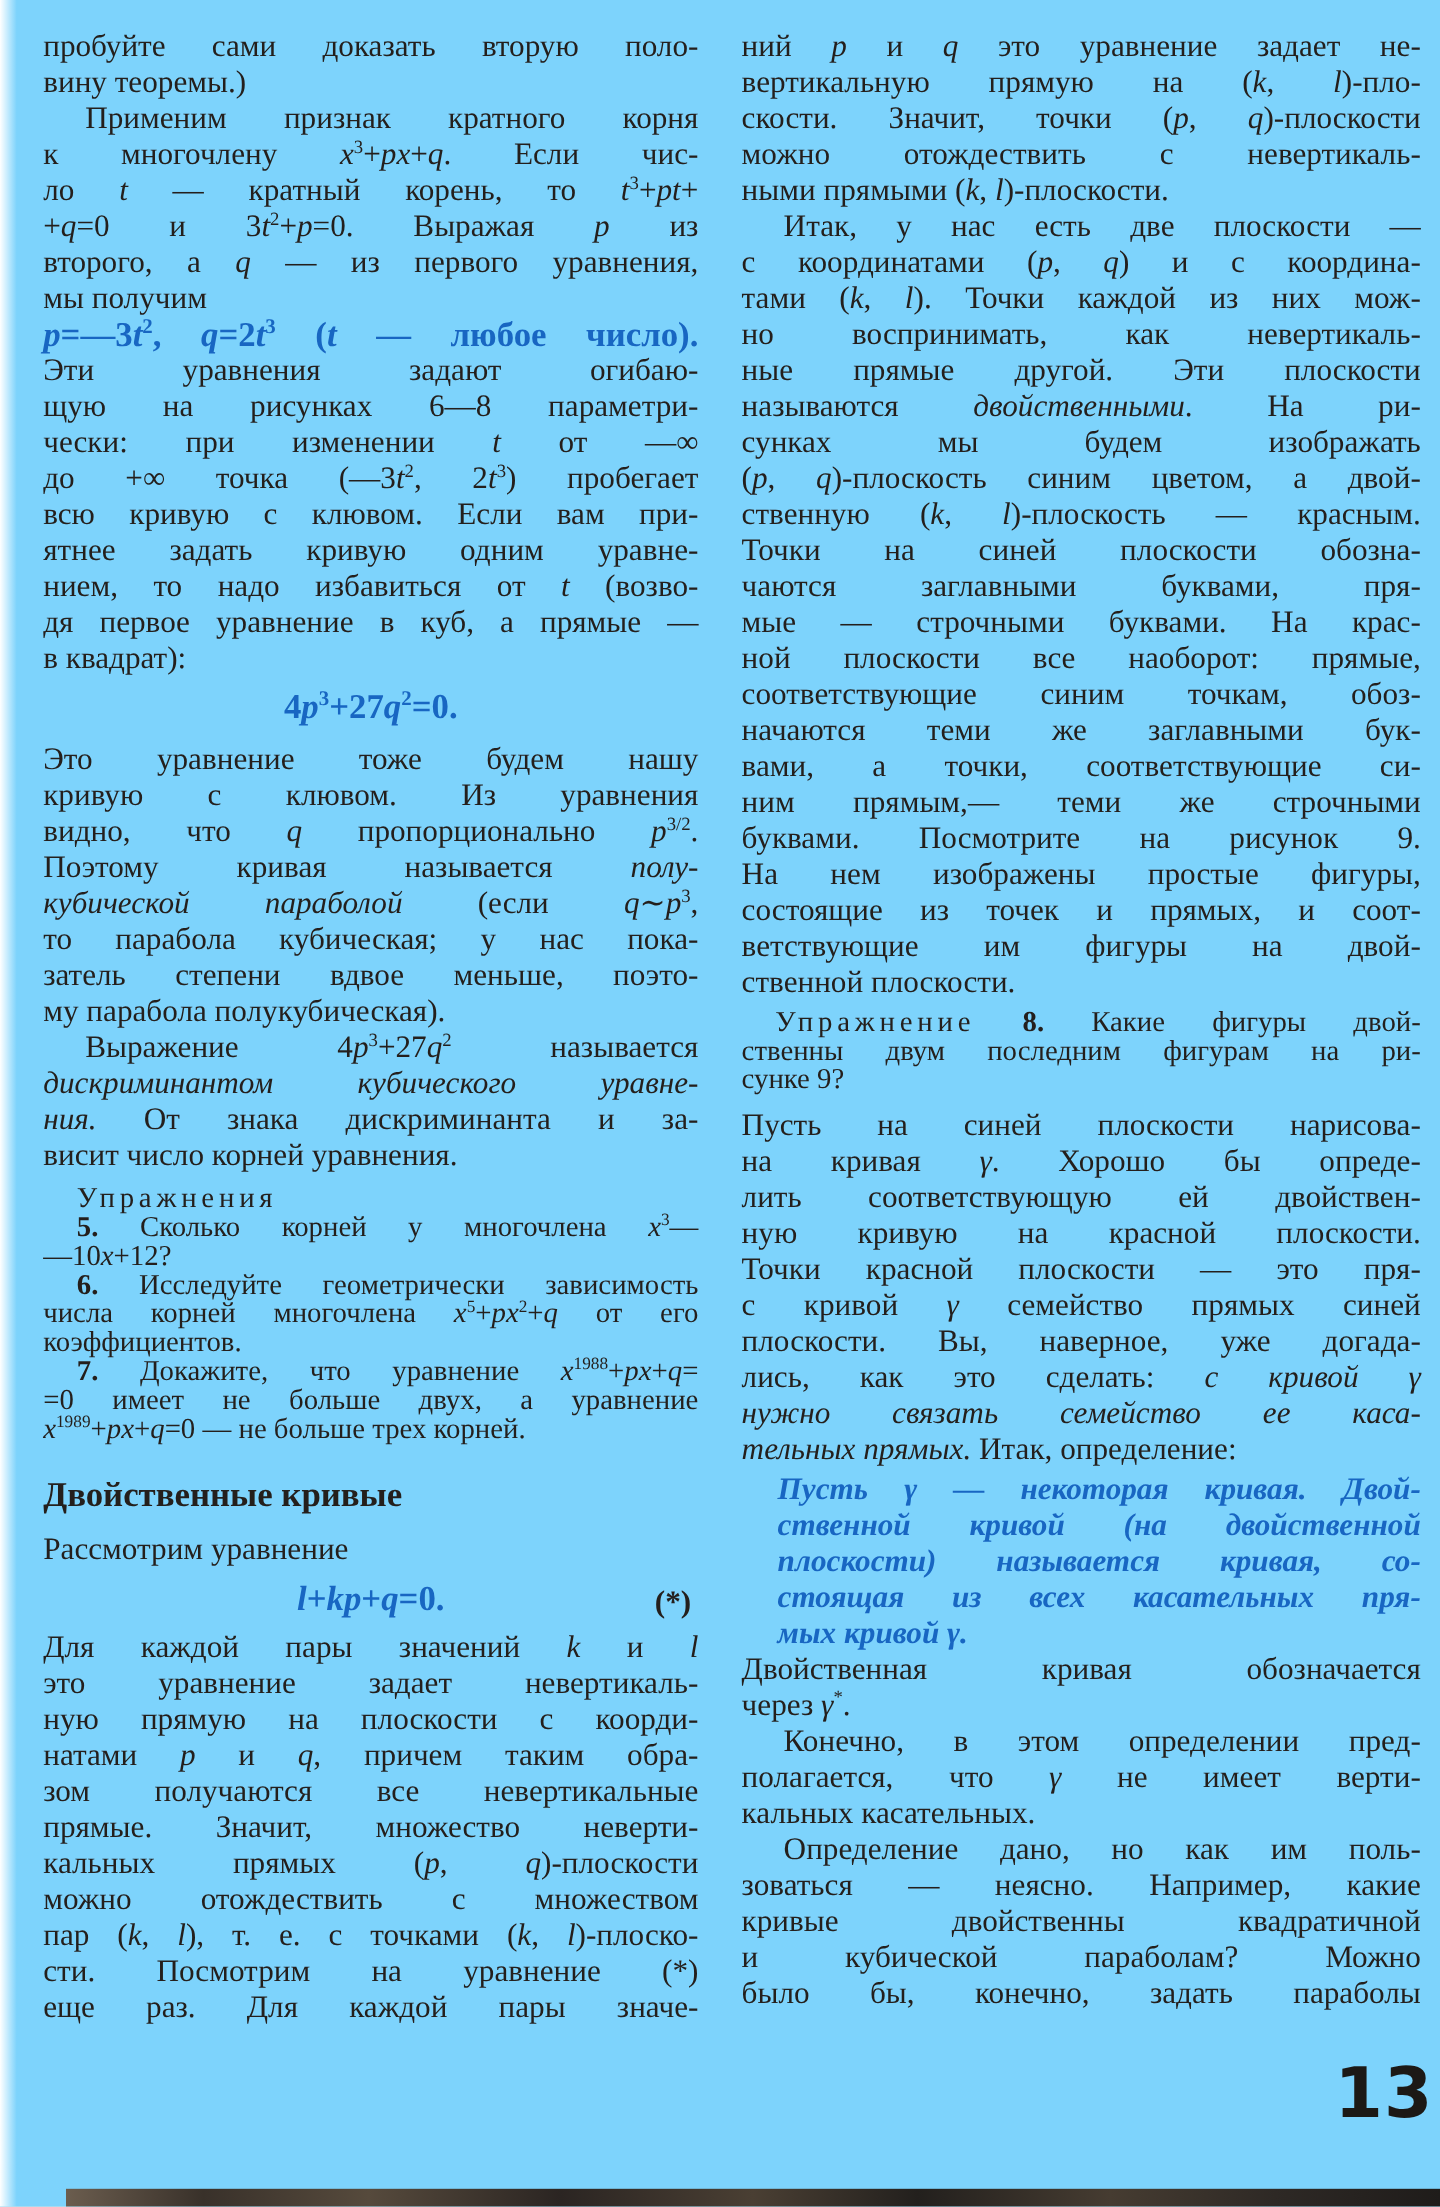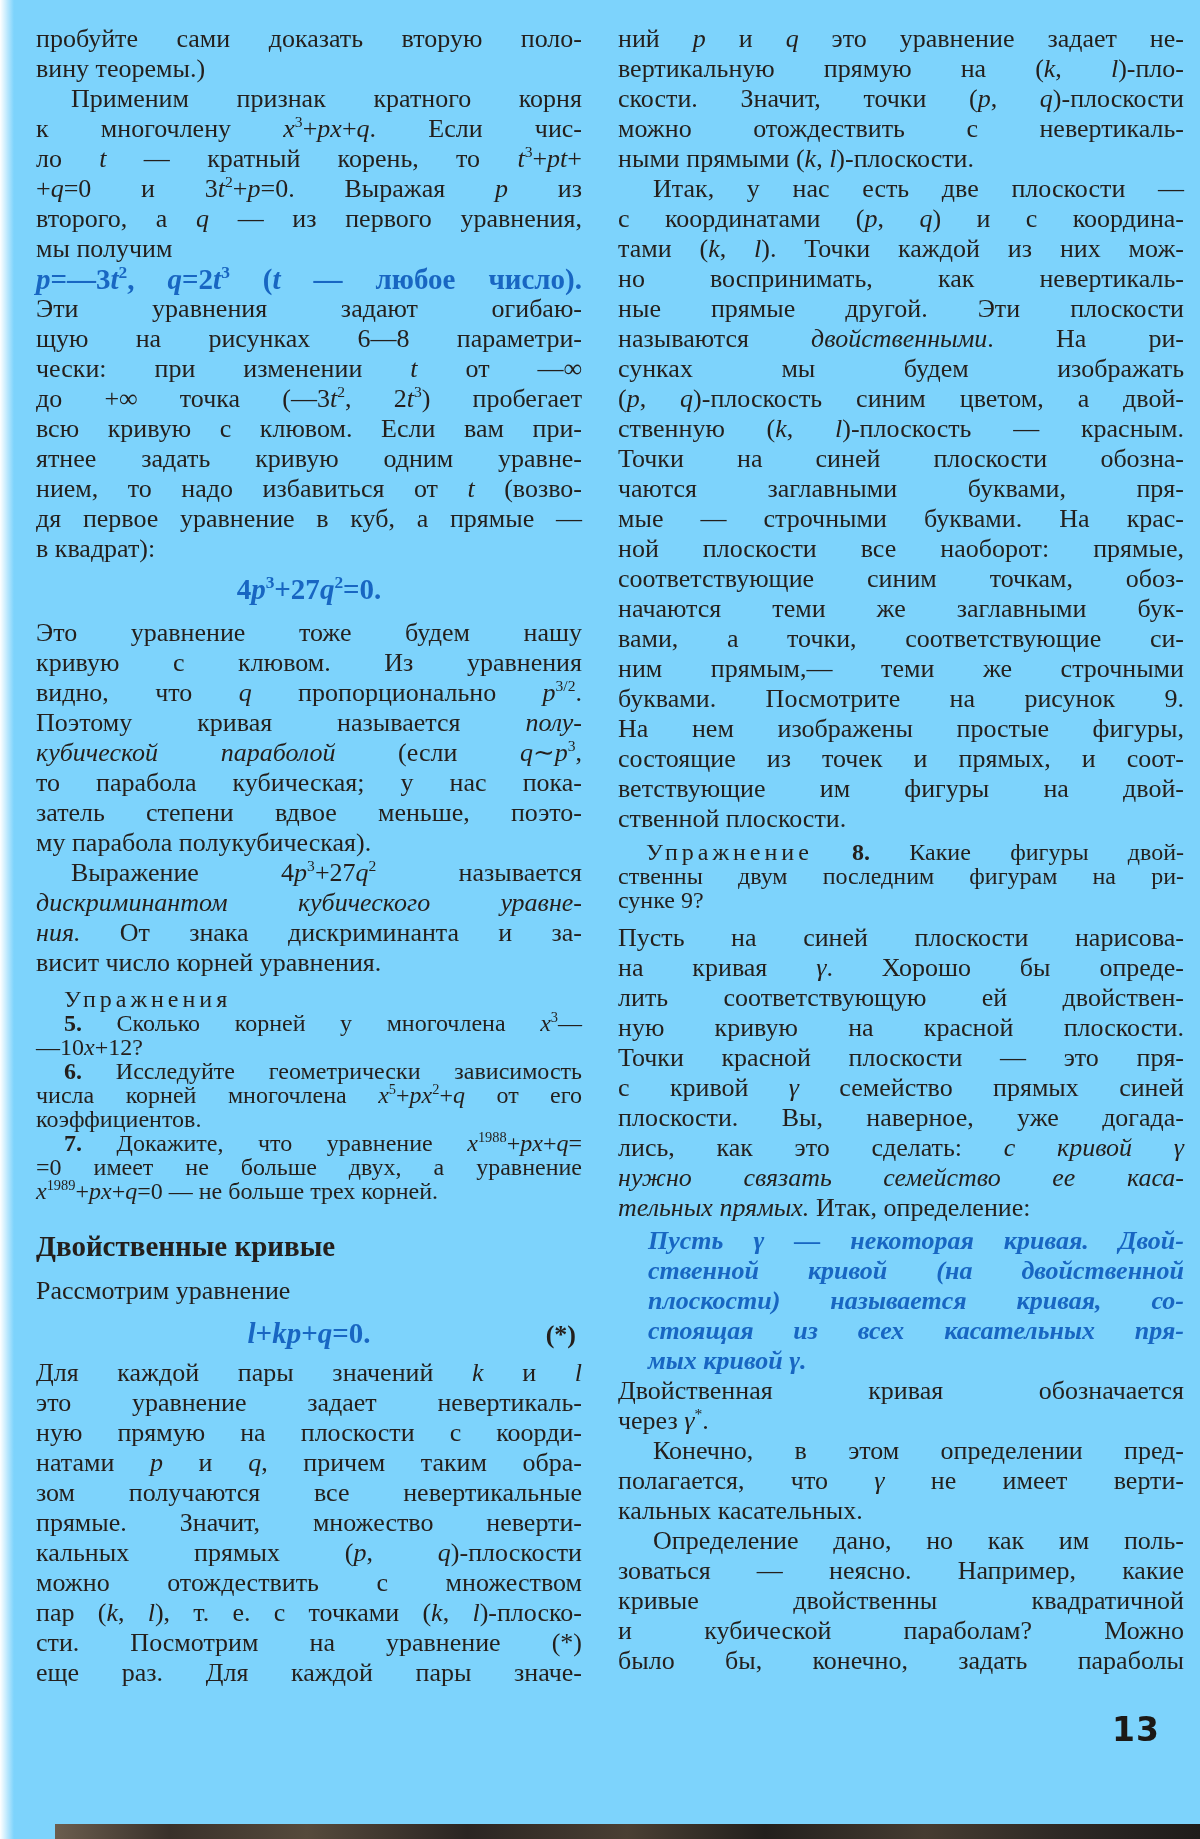--- a/index.html
+++ b/index.html
@@ -24,21 +24,21 @@
   .fstar{margin:12px 0 10px;}
   .fcenter .line,.fstar .line{text-align:center;text-align-last:center;}
   .bluedef{margin-left:30px;margin-top:3px;}
   .bluedef .line{color:#1866c2;font-style:italic;font-weight:600;}
   .body + .small{margin-top:6px;}
   .body + .small-header{margin-top:9px;}
   .small + .body{margin-top:11px;}
   sup{font-size:60%;line-height:0;vertical-align:super;letter-spacing:0;}
   .star{position:absolute;right:6px;top:2px;font-weight:600;font-size:26px;color:#241f1c;}
   .pagenum{position:absolute;left:1112px;top:1710px;font-family:"DejaVu Sans","Liberation Sans",sans-serif;
-        font-weight:700;font-size:33px;color:#1c1916;letter-spacing:1px;text-align:right;}
+        font-weight:700;font-size:58px;color:#1c1916;letter-spacing:1px;text-align:right;}
   .edge{position:absolute;left:55px;right:0;bottom:0;height:15px;
         background:linear-gradient(90deg,#6b5d4e 0%,#39312a 10%,#564a3c 22%,#2b2522 36%,#4a3f33 50%,
                    #23201d 62%,#463c31 76%,#2e2925 88%,#1f1c1a 100%);}
 </style>
 </head>
 <body>
 
 <div class="page">
   <div class="col" id="col-left">
       <div class="blk body">

